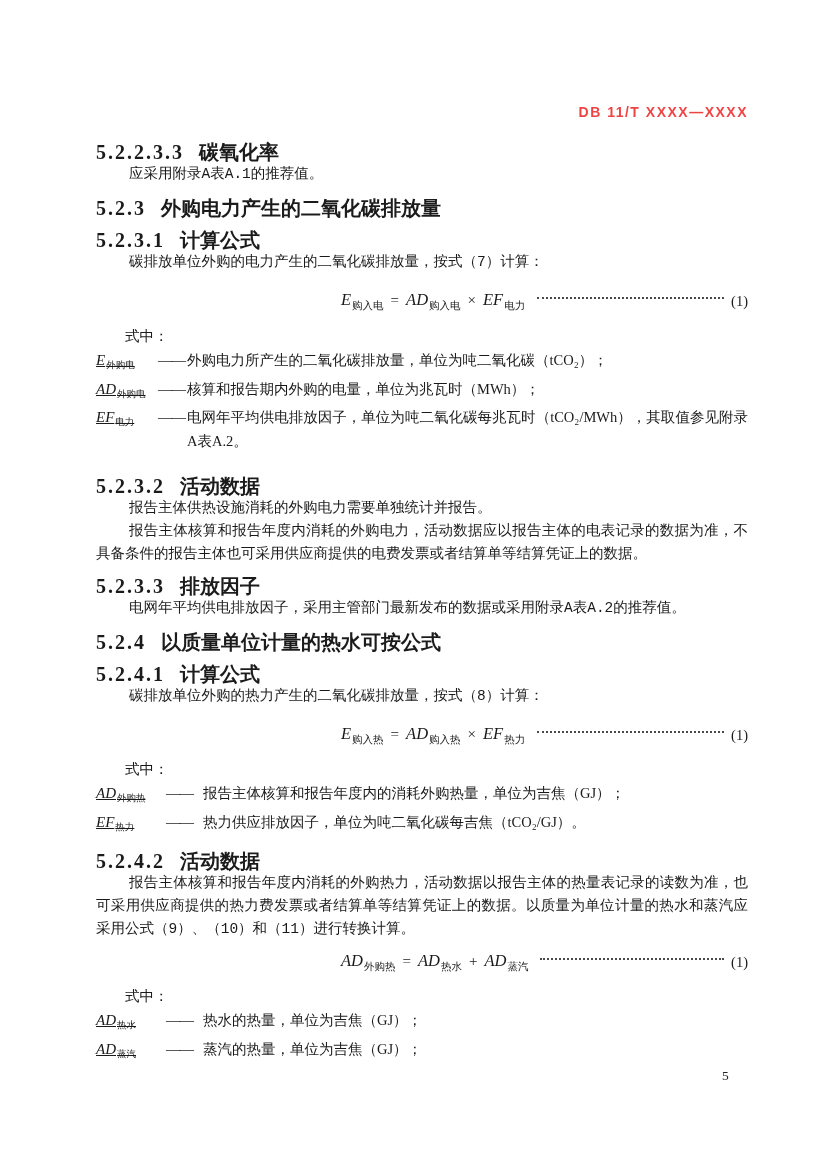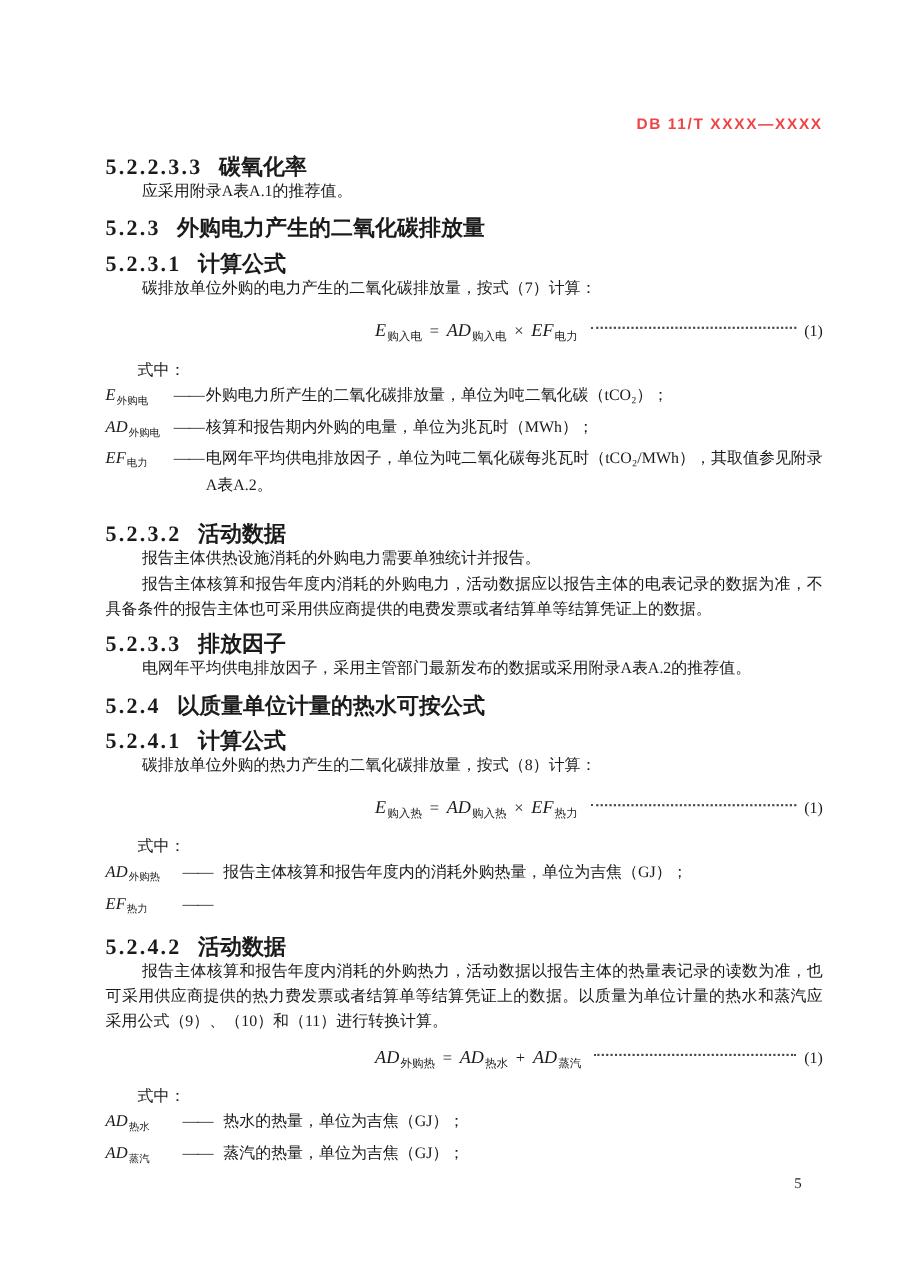--- a/index.html
+++ b/index.html
@@ -22,21 +22,21 @@
     font-family:Liberation Serif, serif;font-weight:700;font-size:20px;
     line-height:21px;color:#1b1b1b;
   }
   .h-num{letter-spacing:2px;margin-right:15px;}
   .mt21{margin-top:21px}.mt12{margin-top:12px}.mt11{margin-top:11px}
   .mt10{margin-top:10px}.mt9{margin-top:13px}.mt8{margin-top:8px}
   .mt7{margin-top:7px}.mt5{margin-top:23px}.mt0{margin-top:0}
 
   
   .para{
-    line-height:23px;text-align:justify;margin:0;
+    line-height:23px;text-align:justify;margin:0;font-family:Liberation Mono, monospace;
   }
   .indent{text-indent:33px;}
   .indent-s{padding-left:29px;}
 
   
   .formula{
     display:flex;align-items:center;height:28px;padding-left:245px;
     font-family:"Liberation Serif",serif;
   }
   .fvar{font-style:italic;font-size:16.5px;}
@@ -44,21 +44,21 @@
   .fop{font-size:15px;margin:0 7px;font-style:normal;}
   .leader{
     flex:1;min-width:30px;height:0;border-bottom:2px dotted #4a4a4a;
     margin:0 7px 0 12px;position:relative;top:-3px;
   }
   .f-num{font-size:14.5px;color:#1a1a1a;}
 
   
   .where{line-height:23px;margin:0;}
   .def-row{display:flex;align-items:baseline;line-height:23.5px;text-align:justify;}
-  .def-term{flex:0 0 62px;white-space:nowrap;}
+  .def-term{flex:0 0 62px;white-space:nowrap;text-decoration:underline;}
   .def-term .fvar{font-size:15px;}
   .def-term .fsub{font-size:9.5px;vertical-align:-3px;}
   .def-dash{flex:0 0 auto;white-space:nowrap;letter-spacing:-1px;margin-right:2px;}
   .spaced .def-dash{margin-left:8px;margin-right:10px;}
   .def-desc{flex:1;}
 
   .page-number{
     position:absolute;left:722px;top:1068px;font-size:13.5px;
     font-family:"Liberation Serif",serif;color:#222;
   }
@@ -142,20 +142,21 @@
   <div class="mt10">
     <p class="para indent-s where">式中：</p>
     <div class="def-row spaced">
       <span class="def-term"><span class="fvar">AD</span><span class="fsub">外购热</span></span>
       <span class="def-dash">——</span>
       <span class="def-desc">报告主体核算和报告年度内的消耗外购热量，单位为吉焦（GJ）；</span>
     </div>
     <div class="def-row spaced">
       <span class="def-term"><span class="fvar">EF</span><span class="fsub">热力</span></span>
       <span class="def-dash">——</span>
+      <span class="def-desc">热力供应排放因子，单位为吨二氧化碳每吉焦（tCO₂/GJ）。</span>
     </div>
   </div>
 
   <div class="heading mt12">
     <span class="h-num">5.2.4.2</span><span>活动数据</span>
   </div>
   <p class="para indent mt8">报告主体核算和报告年度内消耗的外购热力，活动数据以报告主体的热量表记录的读数为准，也可采用供应商提供的热力费发票或者结算单等结算凭证上的数据。以质量为单位计量的热水和蒸汽应采用公式（9）、（10）和（11）进行转换计算。</p>
 
   <div class="formula mt7">
     <span>

